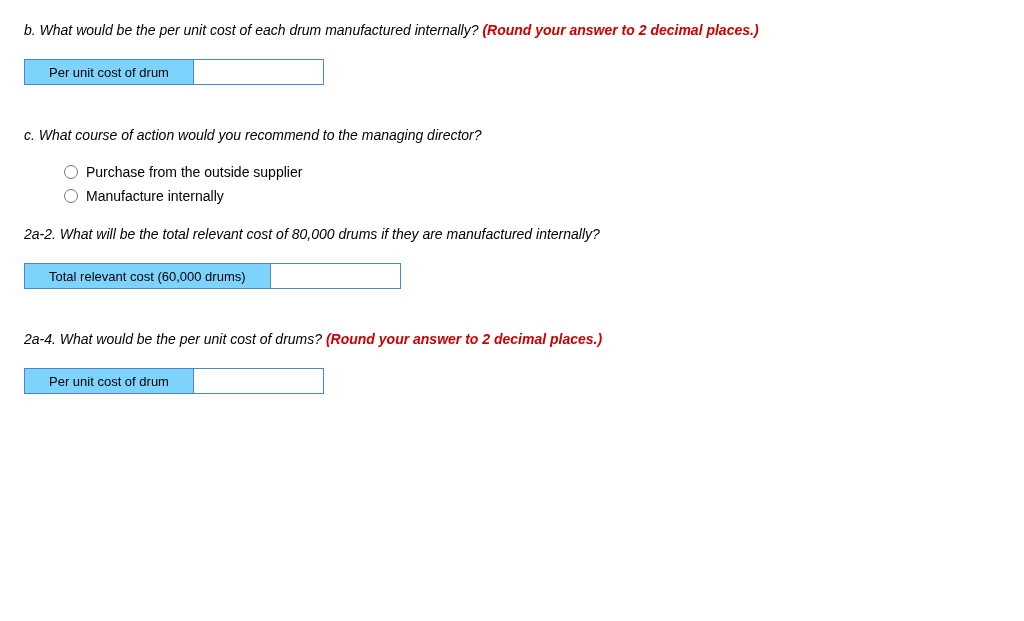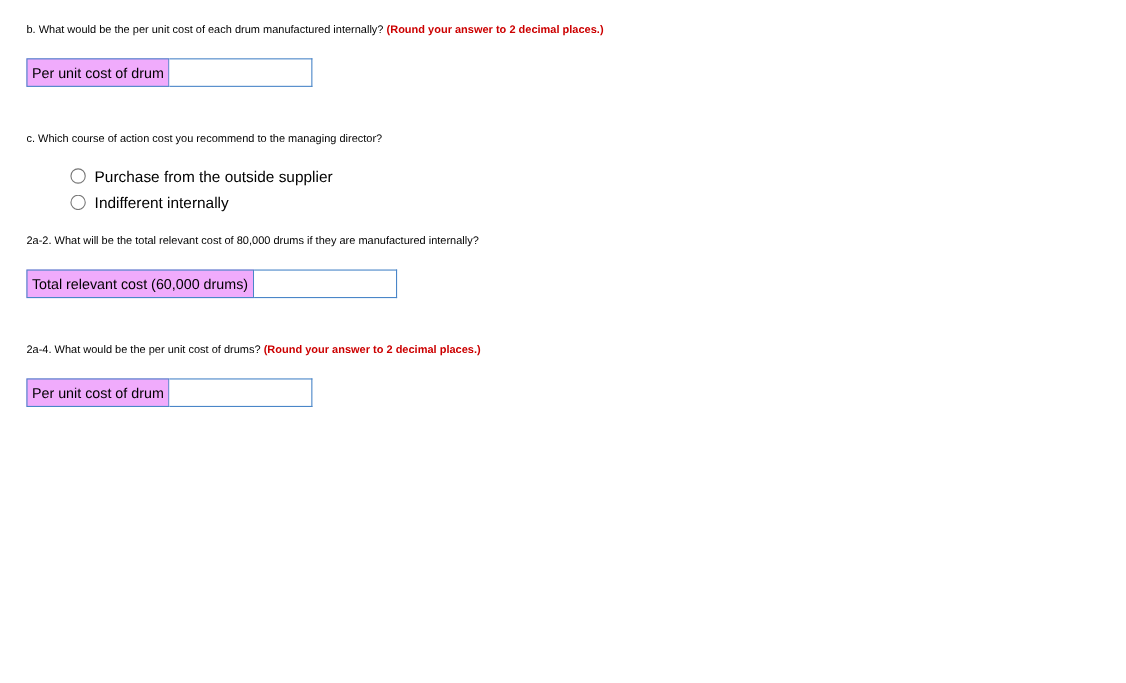--- a/index.html
+++ b/index.html
@@ -12,41 +12,42 @@
       font-family: Arial, sans-serif;
       font-size: 14px;
       color: #000;
       background: #fff;
       padding: 20px 24px;
       width: 1024px;
       min-height: 621px;
     }
 
     .question-text {
-      font-size: 10px;
+      font-size: 14px;
       line-height: 1.5;
       margin-bottom: 18px;
+      font-style: italic;
     }
 
     .highlight-red {
       color: #cc0000;
       font-weight: bold;
     }
 
     .input-row {
       display: flex;
       align-items: center;
       margin-bottom: 24px;
       gap: 0;
     }
 
     .input-label {
       border: 1px solid #4a86c8;
-      background: #f0abfc;
-      padding: 4px 4px;
+      background: #7dd3fc;
+      padding: 4px 24px;
       font-size: 13px;
       white-space: nowrap;
       height: 26px;
       display: flex;
       align-items: center;
     }
 
     .input-field {
       border: 1px solid #4a86c8;
       border-left: none;
@@ -94,31 +95,31 @@
 </div>
 
 <div class="input-row section-gap">
   <div class="input-label">Per unit cost of drum</div>
   <input class="input-field" type="text" value="" style="">
 </div>
 
 <div style="margin-bottom: 40px;"></div>
 
 <div class="question-text sub-section">
-  <span>c. Which course of action cost you recommend to the managing director?</span>
+  <span>c. What course of action would you recommend to the managing director?</span>
 </div>
 
 <div class="radio-group section-gap">
   <div class="radio-item">
     <input type="radio" name="course-action" style="">
     <label>Purchase from the outside supplier</label>
   </div>
   <div class="radio-item">
     <input type="radio" name="course-action" style="">
-    <label>Indifferent internally</label>
+    <label>Manufacture internally</label>
   </div>
 </div>
 
 <div class="question-text">
   <span>2a-2. What will be the total relevant cost of 80,000 drums if they are manufactured internally?</span>
 </div>
 
 <div style="margin-bottom: 14px;"></div>
 
 <div class="input-row section-gap">

